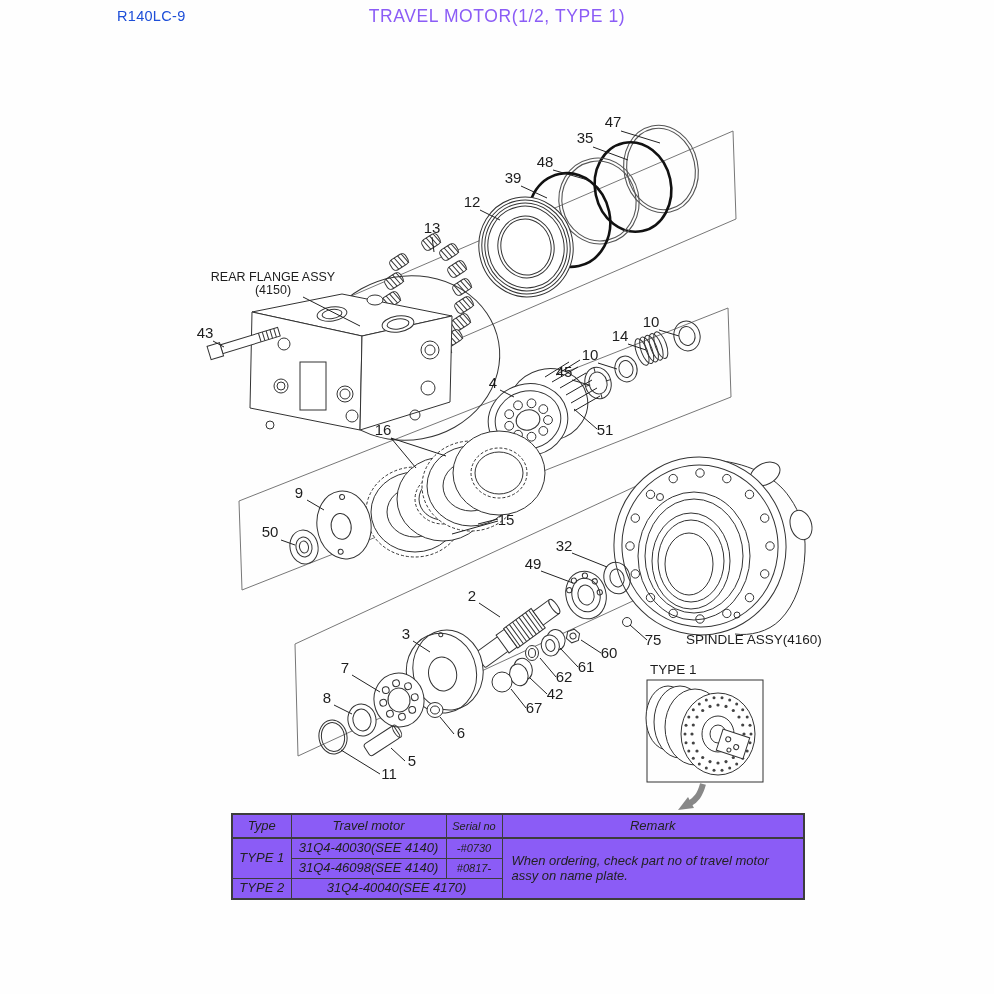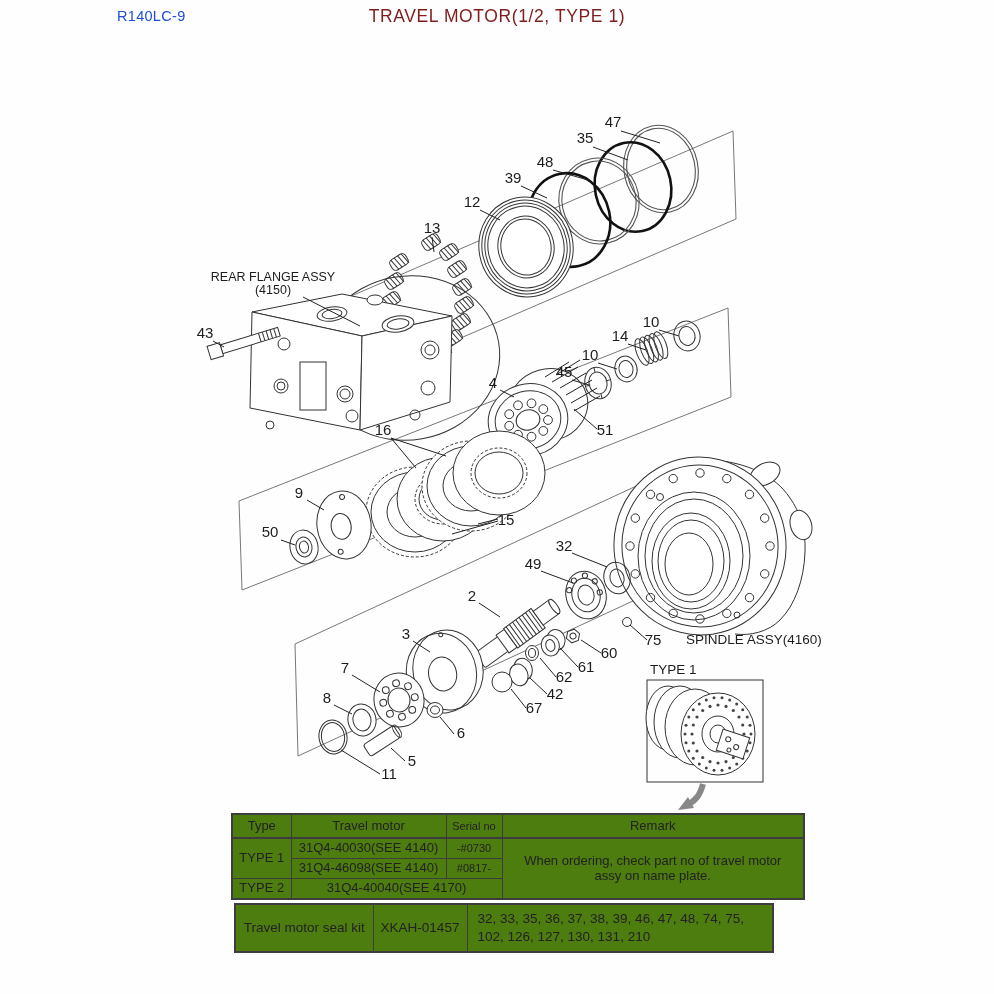--- a/index.html
+++ b/index.html
@@ -1,39 +1,39 @@
 <!DOCTYPE html>
 <html><head>
 <meta charset="utf-8">
 <style>
   html,body{margin:0;padding:0;}
   body{width:994px;height:994px;position:relative;background:#fefefe;
        font-family:"Liberation Sans", sans-serif;color:#222;overflow:hidden;}
   .model{position:absolute;left:117px;top:8px;font-size:14.5px;letter-spacing:.3px;color:#1d4ed8;}
   .title{position:absolute;left:0;right:0;top:6px;text-align:center;font-size:17.5px;
-         letter-spacing:.6px;color:#7f1d1d;}
+         letter-spacing:.6px;color:#8b5cf6;}
   svg.diagram{position:absolute;left:0;top:0;}
   svg .lbl{font-size:15px;fill:#1d1d1d;}
   svg .lbl-s{font-size:12.5px;fill:#1d1d1d;}
   svg .lbl-m{font-size:13.5px;fill:#1d1d1d;}
   svg text{font-family:"Liberation Sans", sans-serif;}
   .ln{stroke:#222;stroke-width:1;}
   .pl{stroke:#777;stroke-width:1;fill:none;}
   .pt{stroke:#333;stroke-width:1;fill:#fff;}
   .ptn{stroke:#333;stroke-width:1;fill:none;}
   .dk{stroke:#111;stroke-width:2.6;fill:none;}
   .gy{stroke:#555;stroke-width:1.1;fill:none;}
-  table{border-collapse:collapse;position:absolute;background:#4d7c0f;color:#222;}
+  table{border-collapse:collapse;position:absolute;background:#8b5cf6;color:#222;font-style:italic;}
   td{border:1px solid #3d3d3d;text-align:center;vertical-align:middle;
      padding:1px 4px;line-height:1.15;}
   .t1{left:231px;top:813px;width:574px;font-size:13px;border:2px solid #3d3d3d;}
   .t1 .hd td{height:20px;border-bottom-width:2px;}
   .t1 td{height:17px;}
   .t1 .serial{font-size:11px;text-align:center;}
-  .t1 .remark{text-align:center;padding:2px 9px;}
+  .t1 .remark{text-align:left;padding:2px 9px;}
   .t2{left:234px;top:903px;width:540px;font-size:13.5px;border:2px solid #3d3d3d;}
   .t2 .hd td{height:19px;}
   .t2 .row td{height:42px;}
   .t2 .items{text-align:left;padding:2px 10px;line-height:1.35;}
 </style>
 </head>
 <body>
 
 <div class="model">R140LC-9</div>
 <div class="title">TRAVEL MOTOR(1/2, TYPE 1)</div>
@@ -459,19 +459,14 @@
 </tbody>
   </table>
 
 <table class="t2">
   <colgroup>
       <col style="width:138px">
       <col style="width:94px">
       <col>
     </colgroup>
   <tbody>
-  <tr class="row">
-    <td>Travel motor seal kit</td>
-    <td>XKAH-01457</td>
-    <td class="items">32, 33, 35, 36, 37, 38, 39, 46, 47, 48, 74, 75, 102, 126, 127, 130, 131, 210</td>
-  </tr>
 </tbody>
   </table>
 
 </body></html>

